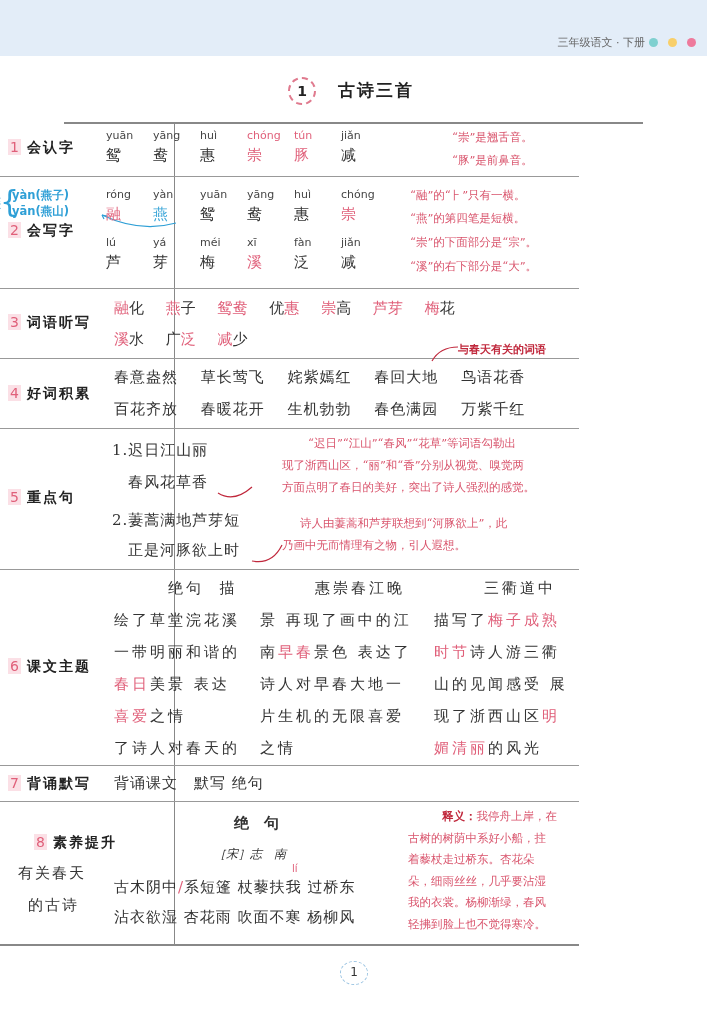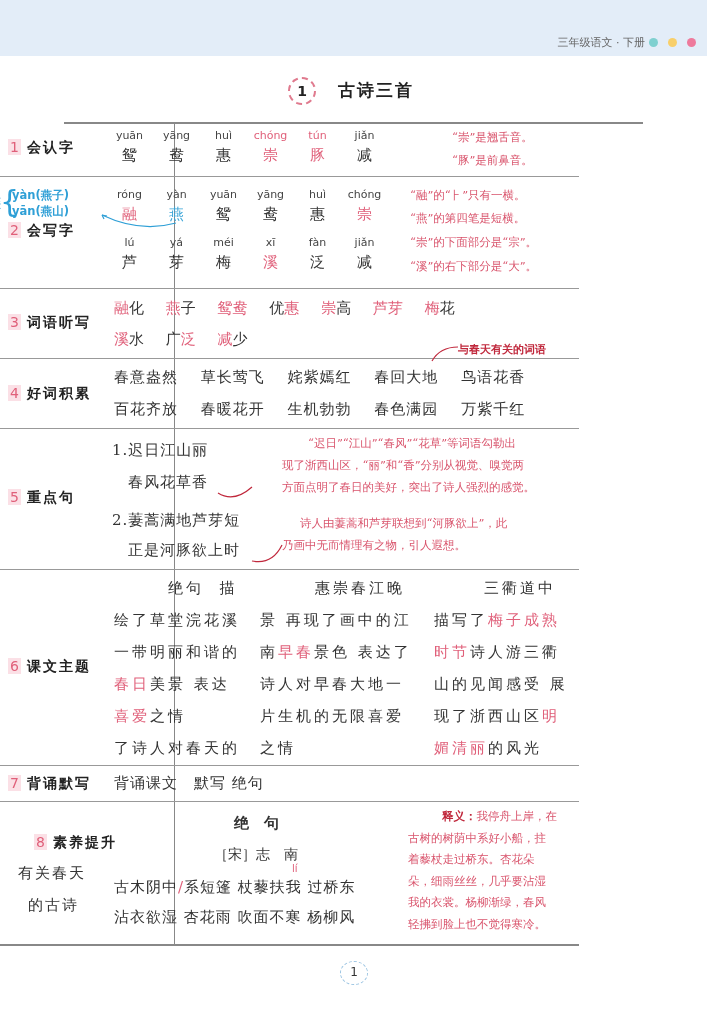--- a/index.html
+++ b/index.html
@@ -15,21 +15,21 @@
   .lesson-title { position: absolute; left: 338px; top: 3px; font-family: "DejaVu Sans", sans-serif; font-weight: bold; font-size: 17px; color: #222; letter-spacing: 2px; }
   .row { position: absolute; left: 0; width: 579px; border-top: 1px solid #999; }
   .row.last { border-bottom: 2px solid #888; }
   .table-top { position: absolute; left: 64px; top: 122px; width: 579px; height: 2px; background: #888; }
   .vline { position: absolute; left: 174px; top: 122px; width: 1px; height: 824px; background: #888; }
 
   .label { position: absolute; left: 0; width: 110px; font-family: "DejaVu Sans", sans-serif; font-weight: bold; font-size: 14px; color: #222; letter-spacing: 2px; }
   .num { display: inline-block; color: #e0607a; font-weight: normal; background: #fbe0e6; padding: 0 2px; margin-right: 6px; font-size: 14px; letter-spacing: 0; }
 
   .py-grid { position: absolute; display: flex; }
-  .py-cell { width: 47px; text-align: center; }
+  .py-cell { width: 47px; }
   .py { font-family: "DejaVu Sans", sans-serif; font-size: 11px; color: #444; height: 16px; line-height: 16px; }
   .hz { font-size: 15px; color: #333; height: 22px; line-height: 22px; }
   .red { color: #e0607a !important; }
   .blue { color: #3aa5d8 !important; }
 
   .note { position: absolute; font-size: 11.5px; color: #d9546c; line-height: 21px; white-space: nowrap; }
   .words { position: absolute; font-size: 15px; color: #333; line-height: 30px; white-space: nowrap; }
   .words span.w { margin-right: 17px; }
 
   .text15 { position: absolute; font-size: 15px; color: #333; white-space: nowrap; }
@@ -266,21 +266,21 @@
 </div>
 
 <div class="row last" style="top:801px;height:145px;">
   <div class="label" style="top:32px;left:8px;text-align:left;padding-left:26px;">
     <span class="num">8</span><span>素养提升</span>
   </div>
   <div class="text15" style="left:18px;top:62px;letter-spacing:2px;">有关春天</div>
   <div class="text15" style="left:28px;top:94px;letter-spacing:2px;">的古诗</div>
 
   <div class="text15" style="left:234px;top:12px;font-family:'DejaVu Sans',sans-serif;font-weight:bold;">绝　句</div>
-  <div class="text15" style="left:214px;top:44px;font-size:14px;">［宋］志　南</div>
+  <div class="text15" style="left:214px;top:44px;font-size:12px;font-style:italic;">［宋］志　南</div>
   <div class="text15" style="left:292px;top:61px;font-size:10px;color:#e0607a;font-family:'DejaVu Sans',sans-serif;">lí</div>
   <div class="text15" style="left:114px;top:76px;letter-spacing:1px;"><span>古木阴中</span><span class="red">/</span><span>系短篷 杖藜扶我 过桥东</span></div>
   <div class="text15" style="left:114px;top:106px;letter-spacing:1px;">沾衣欲湿 杏花雨 吹面不寒 杨柳风</div>
 
   <div class="note" style="left:408px;top:4px;line-height:21.5px;">
     <div style="padding-left:34px;"><span style="font-weight:bold;font-family:'DejaVu Sans',sans-serif;color:#c0283c;">释义：</span><span>我停舟上岸，在</span></div>
     <div>古树的树荫中系好小船，拄</div>
     <div>着藜杖走过桥东。杏花朵</div>
     <div>朵，细雨丝丝，几乎要沾湿</div>
     <div>我的衣裳。杨柳渐绿，春风</div>

